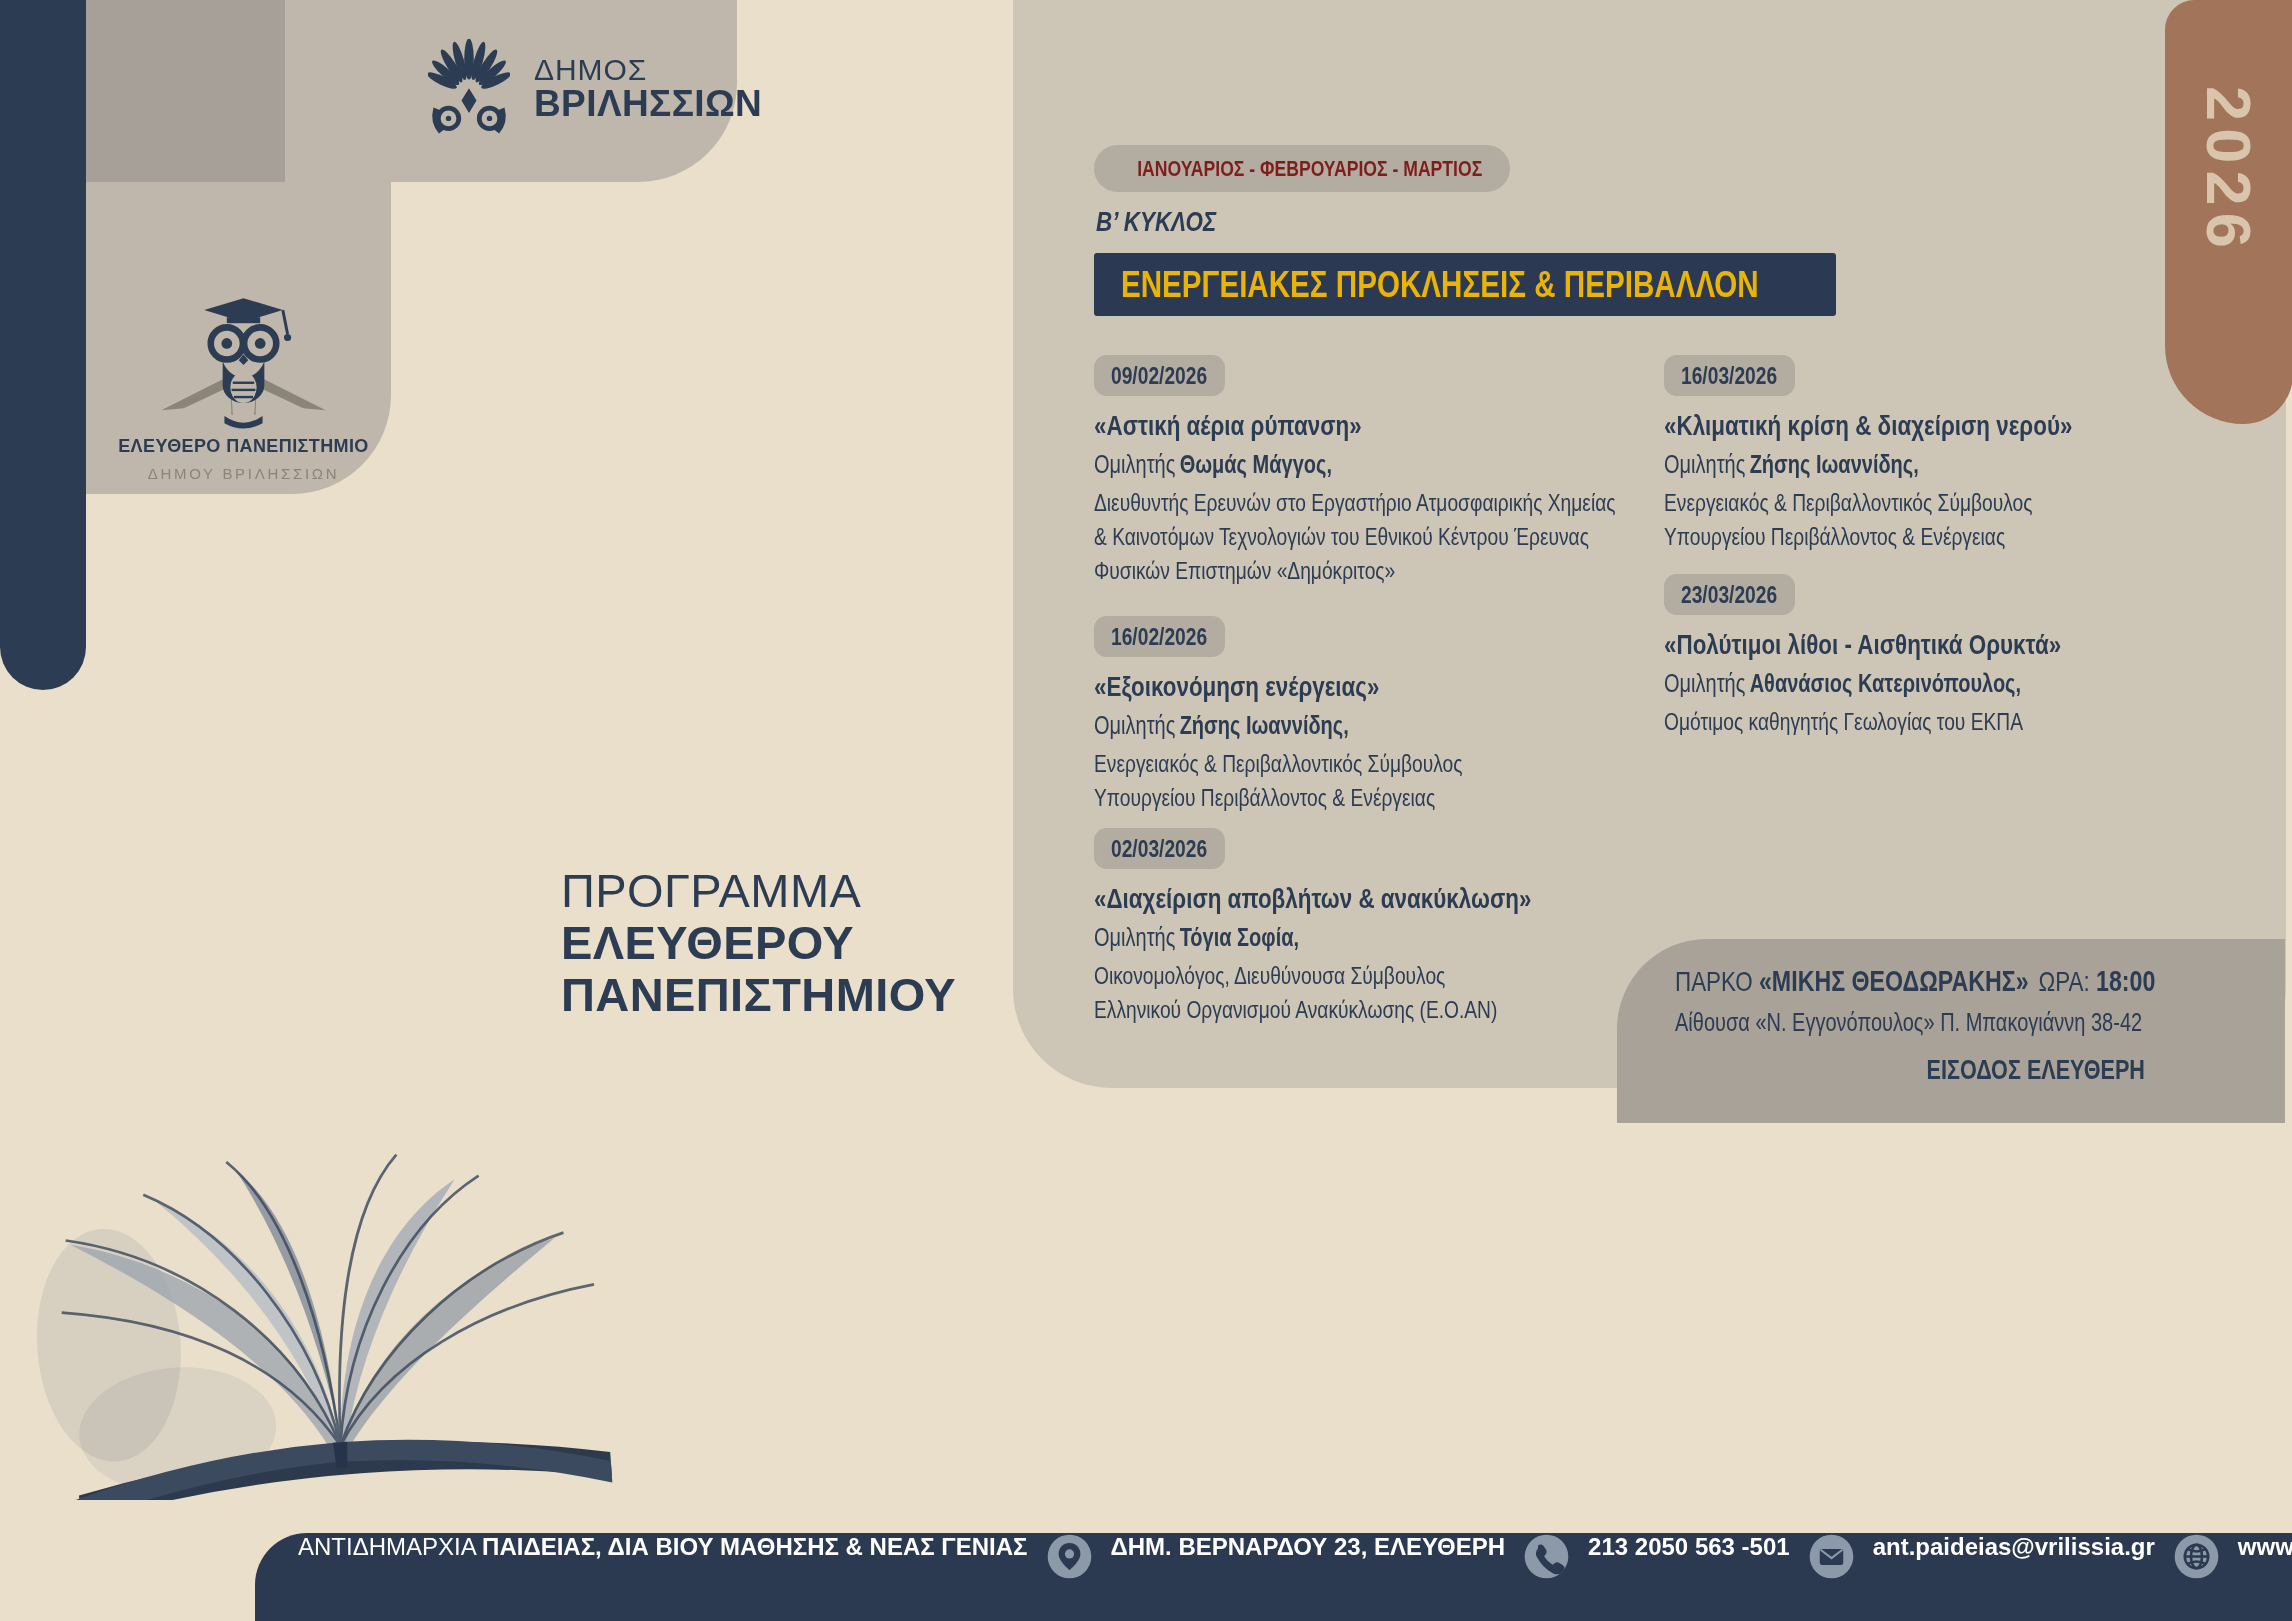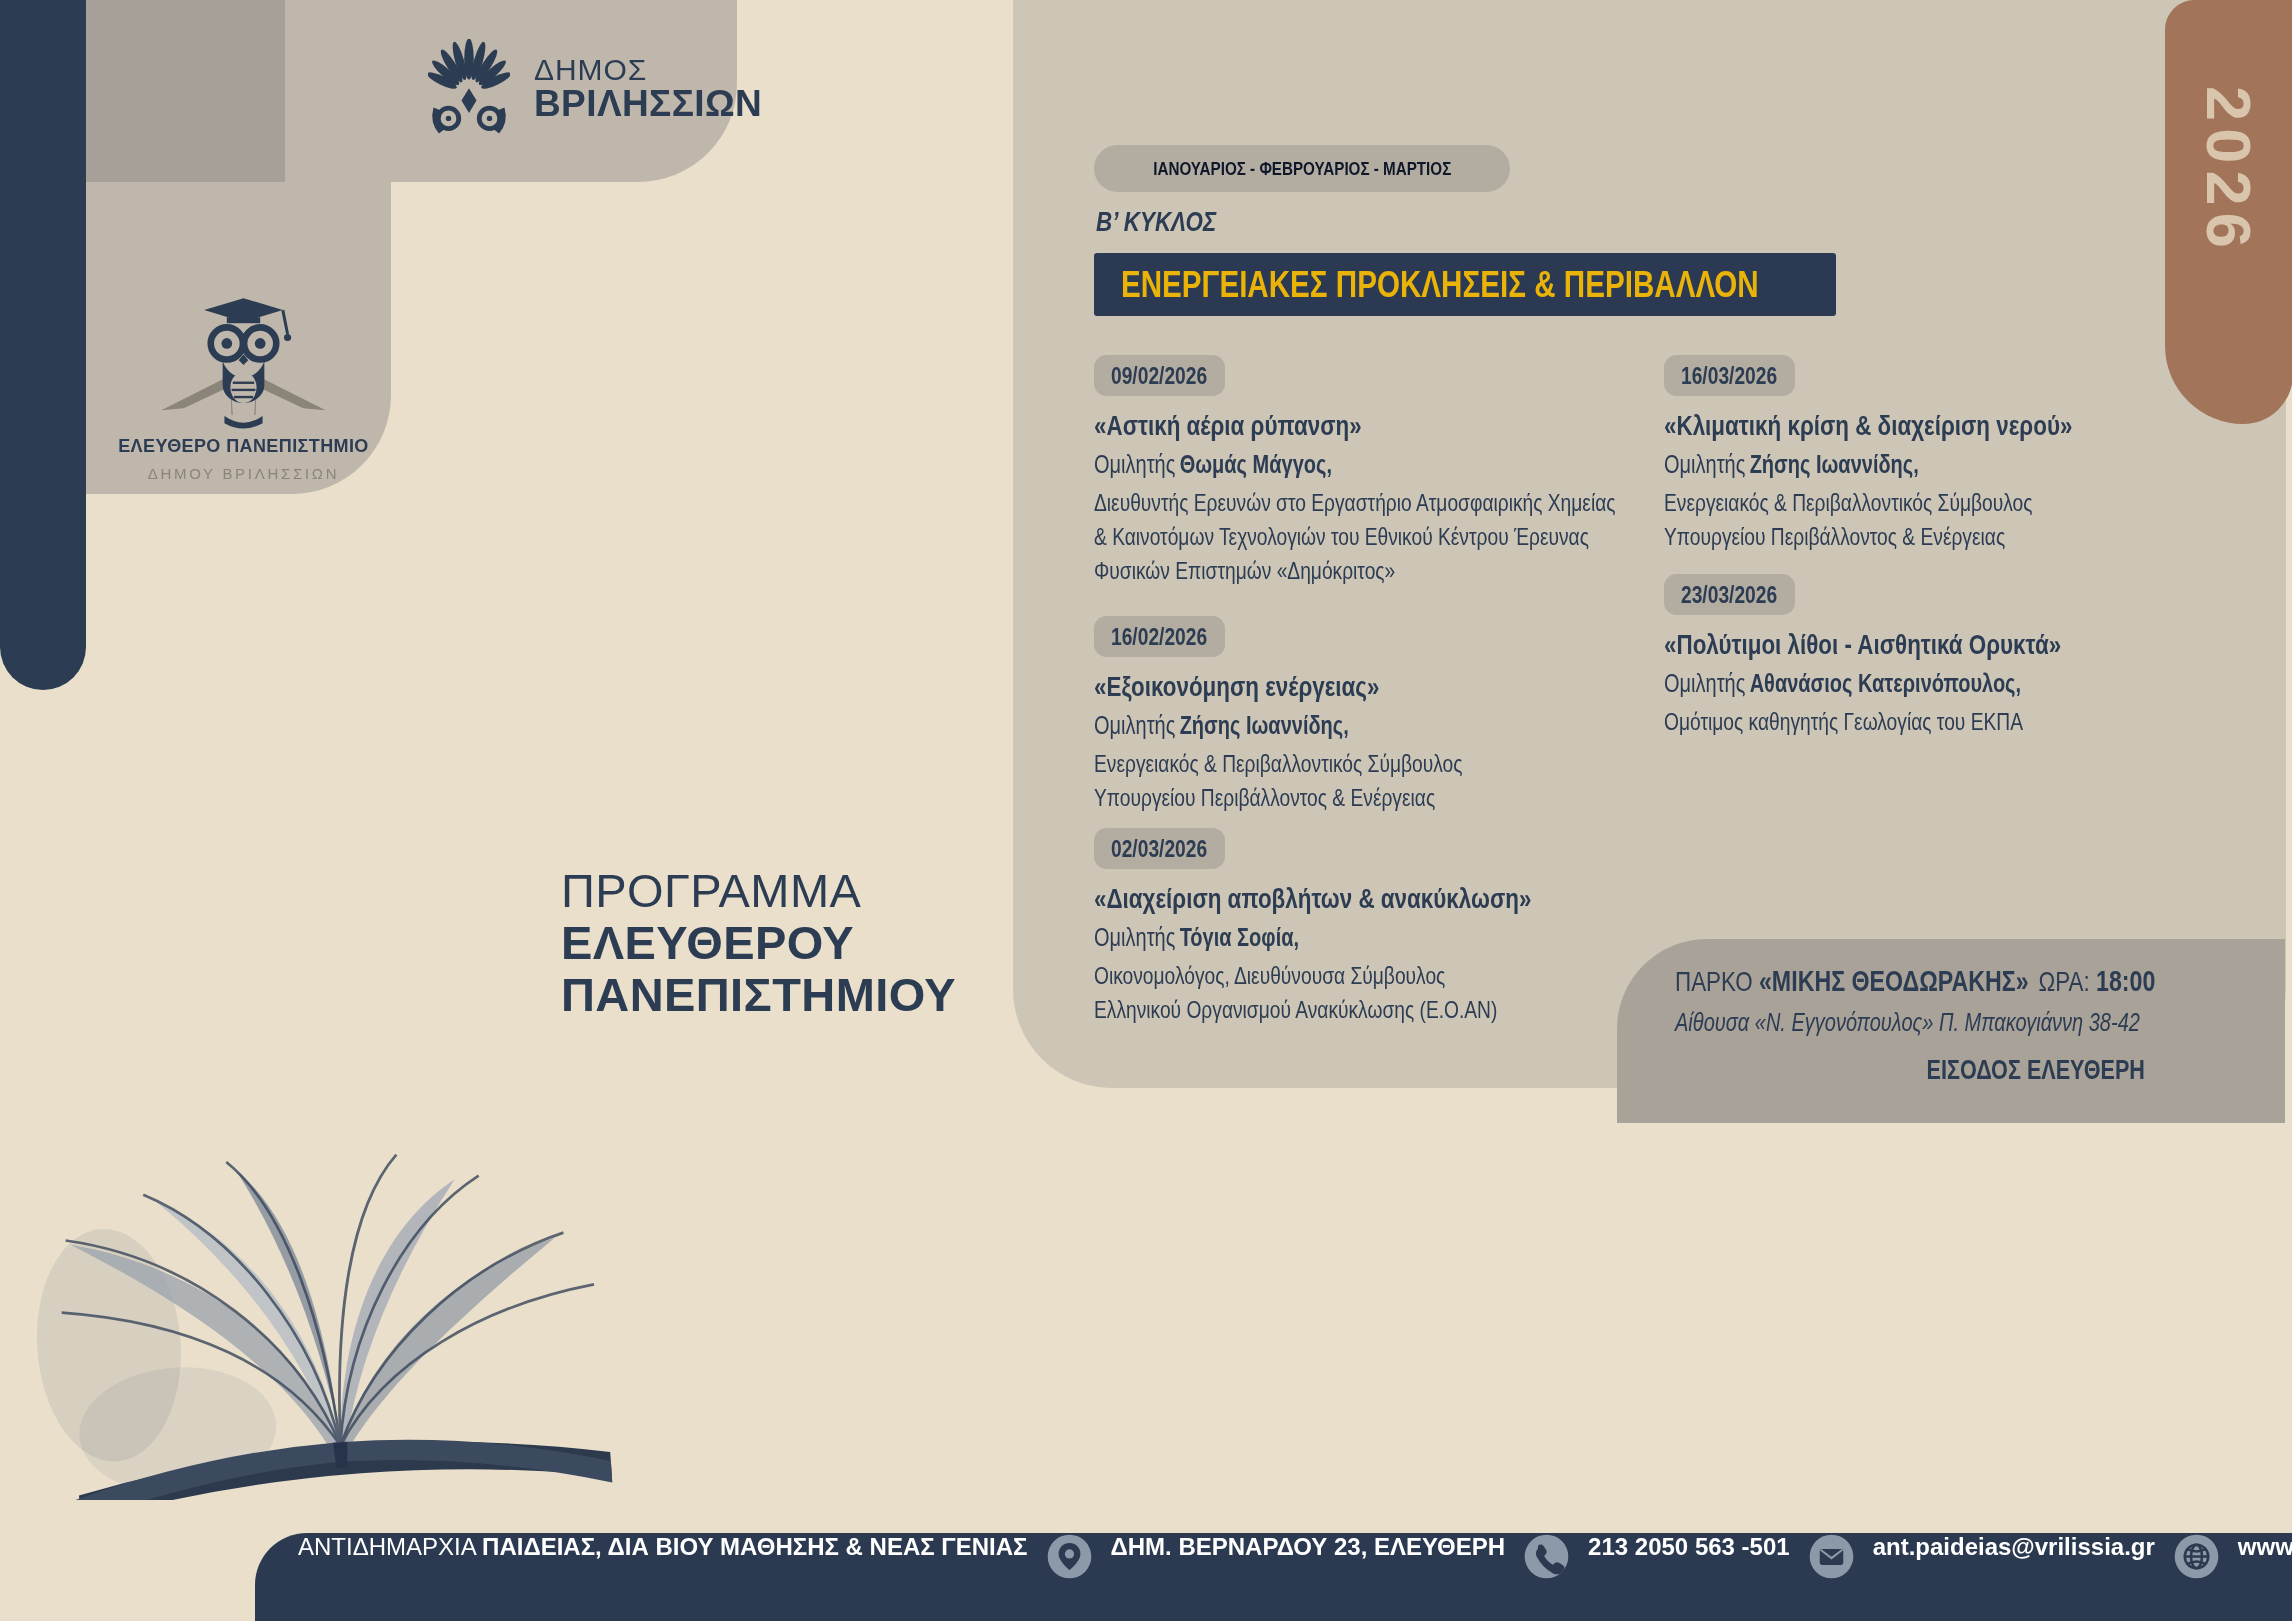--- a/index.html
+++ b/index.html
@@ -38,21 +38,21 @@
   .dimos-l1{font-size:30px;font-weight:normal;letter-spacing:0.9px;}
   .dimos-l2{font-size:37px;font-weight:bold;letter-spacing:0.4px;}
   
   .owl-block{position:absolute;left:100px;top:297px;width:287px;text-align:center;}
   .owl-l1{font-size:18px;font-weight:bold;margin-top:5.4px;letter-spacing:0.4px;}
   .owl-l2{font-size:15px;color:#8b8478;letter-spacing:2.7px;margin-top:8px;}
   
   .months-pill{
     position:absolute;left:1094px;top:145px;width:416px;height:47px;line-height:47px;
     background:#b3aca1;border-radius:24px;text-align:center;
-    font-weight:bold;font-size:19px;color:#0f172a;
+    font-weight:bold;font-size:22px;color:#7f1d1d;
   }
   .cycle{position:absolute;left:1096px;top:206px;font-weight:bold;font-size:28px;font-style:italic;}
   .title-bar{
     position:absolute;left:1094px;top:253px;width:742px;height:63px;line-height:63px;
     background:#2b3a52;border-radius:3px;color:#eab308;
     font-weight:bold;font-size:37px;padding-left:27px;box-sizing:border-box;
   }
   
   .event{position:absolute;width:573px;}
   .date-pill{
@@ -66,21 +66,21 @@
   .ev-line{font-size:24px;line-height:34px;transform:scaleX(.8);transform-origin:0 50%;white-space:nowrap;}
   #event-0{left:1094px;top:355px;}
   #event-1{left:1094px;top:616px;}
   #event-2{left:1094px;top:828px;}
   #event-3{left:1664px;top:355px;}
   #event-4{left:1664px;top:574px;}
   
   .venue-line1{position:absolute;left:1675px;top:965px;font-size:28px;}
   .venue-line1 b{font-size:29px;}
   .venue-time-label{margin-left:12.5px;}
-  .venue-line2{position:absolute;left:1675px;top:1008px;font-size:25px;font-style:italic;}
+  .venue-line2{position:absolute;left:1675px;top:1008px;font-size:25px;}
   .venue-entrance{position:absolute;left:1675px;top:1055px;width:470px;text-align:right;font-weight:bold;font-size:27px;}
   
   .program-title{position:absolute;left:561px;top:865px;font-size:47px;line-height:52px;letter-spacing:0.4px;}
   .program-title .l1{font-weight:normal;}
   .program-title .l2,.program-title .l3{font-weight:bold;}
   
   .f-icon{width:47px;height:47px;flex:0 0 47px;}
   .f-strong{font-weight:bold;}
   .book-art{position:absolute;left:22.4px;top:1016px;}
 </style>

